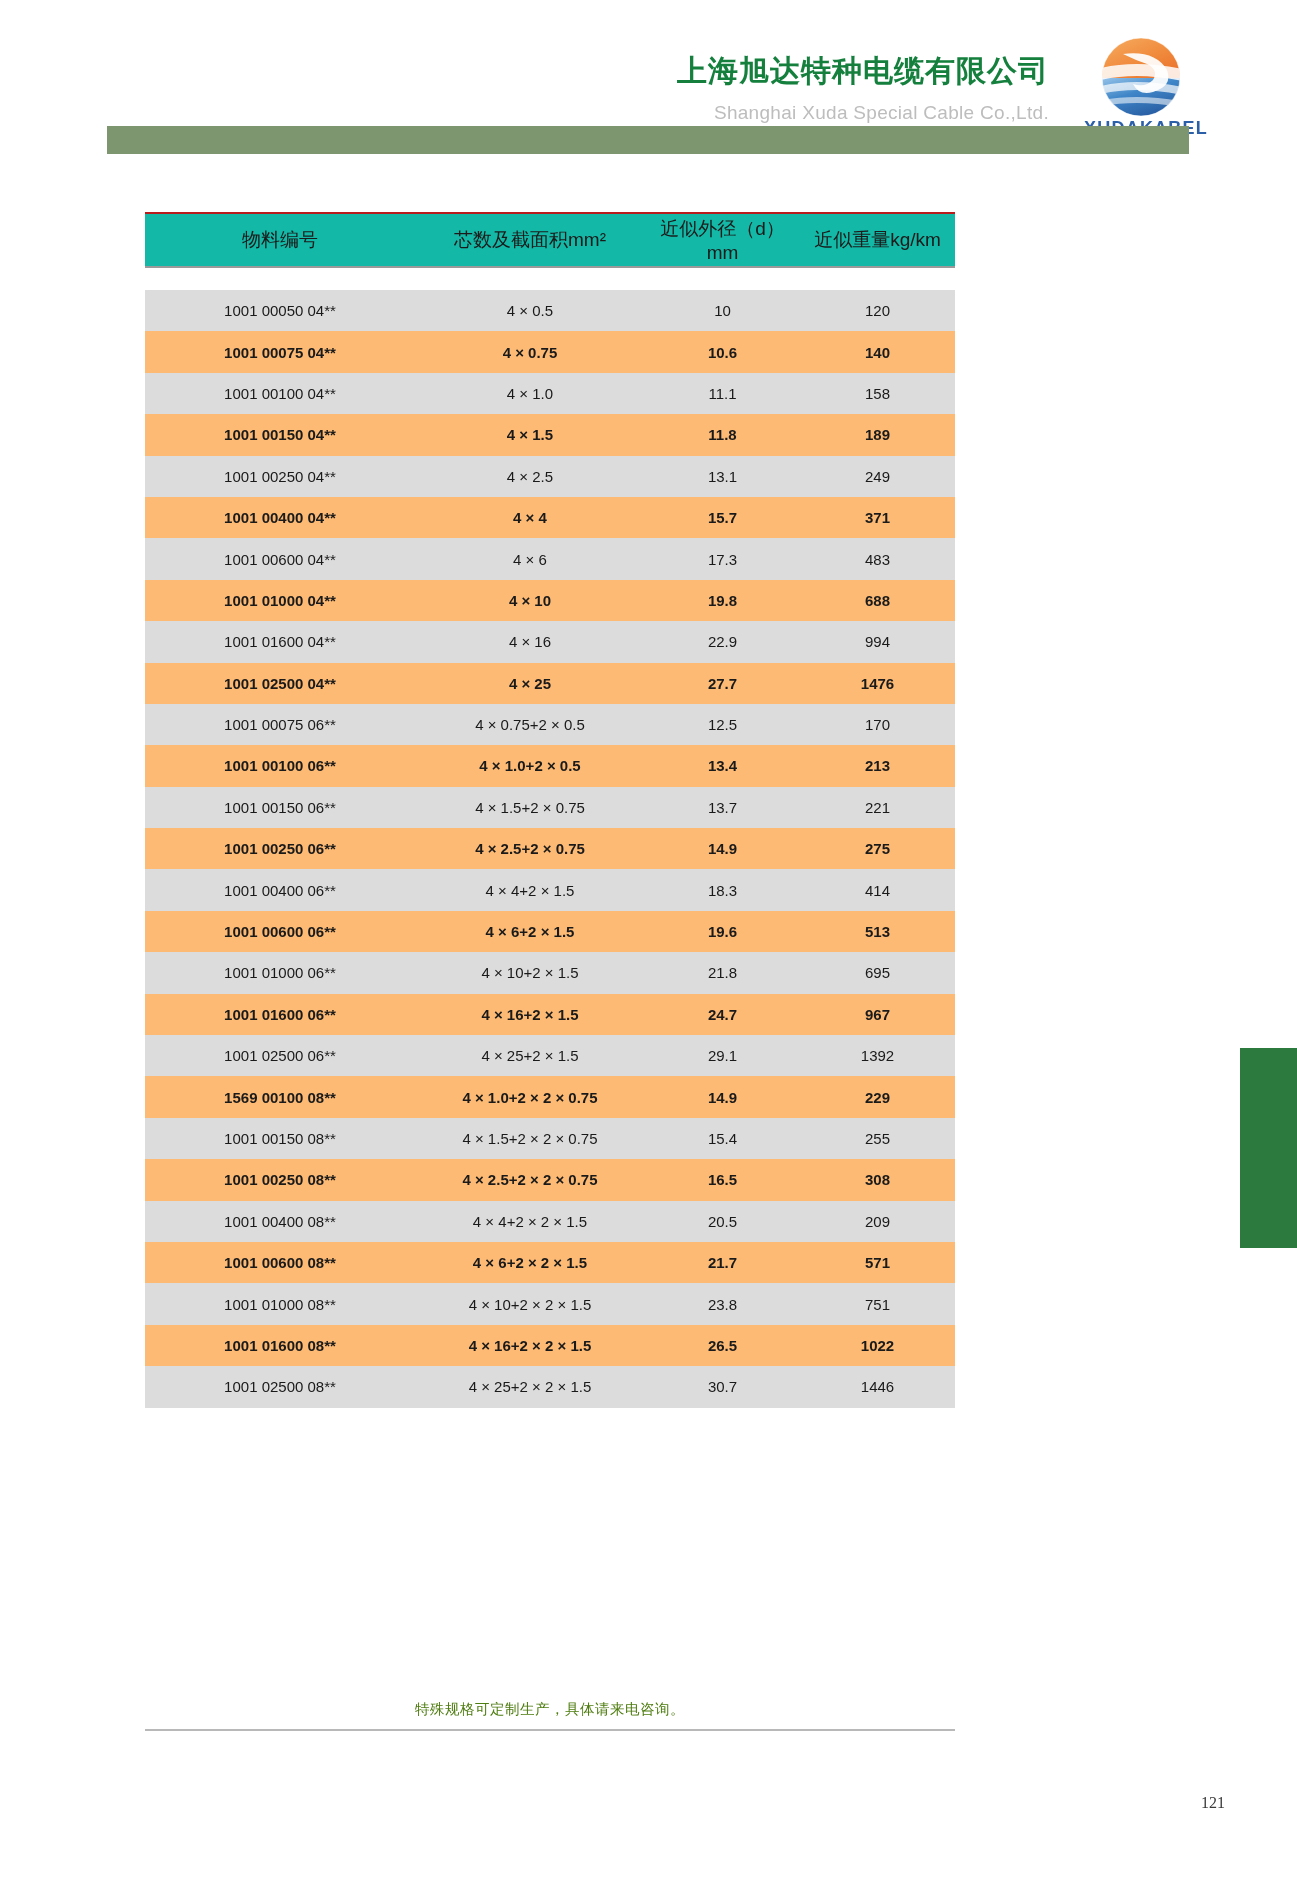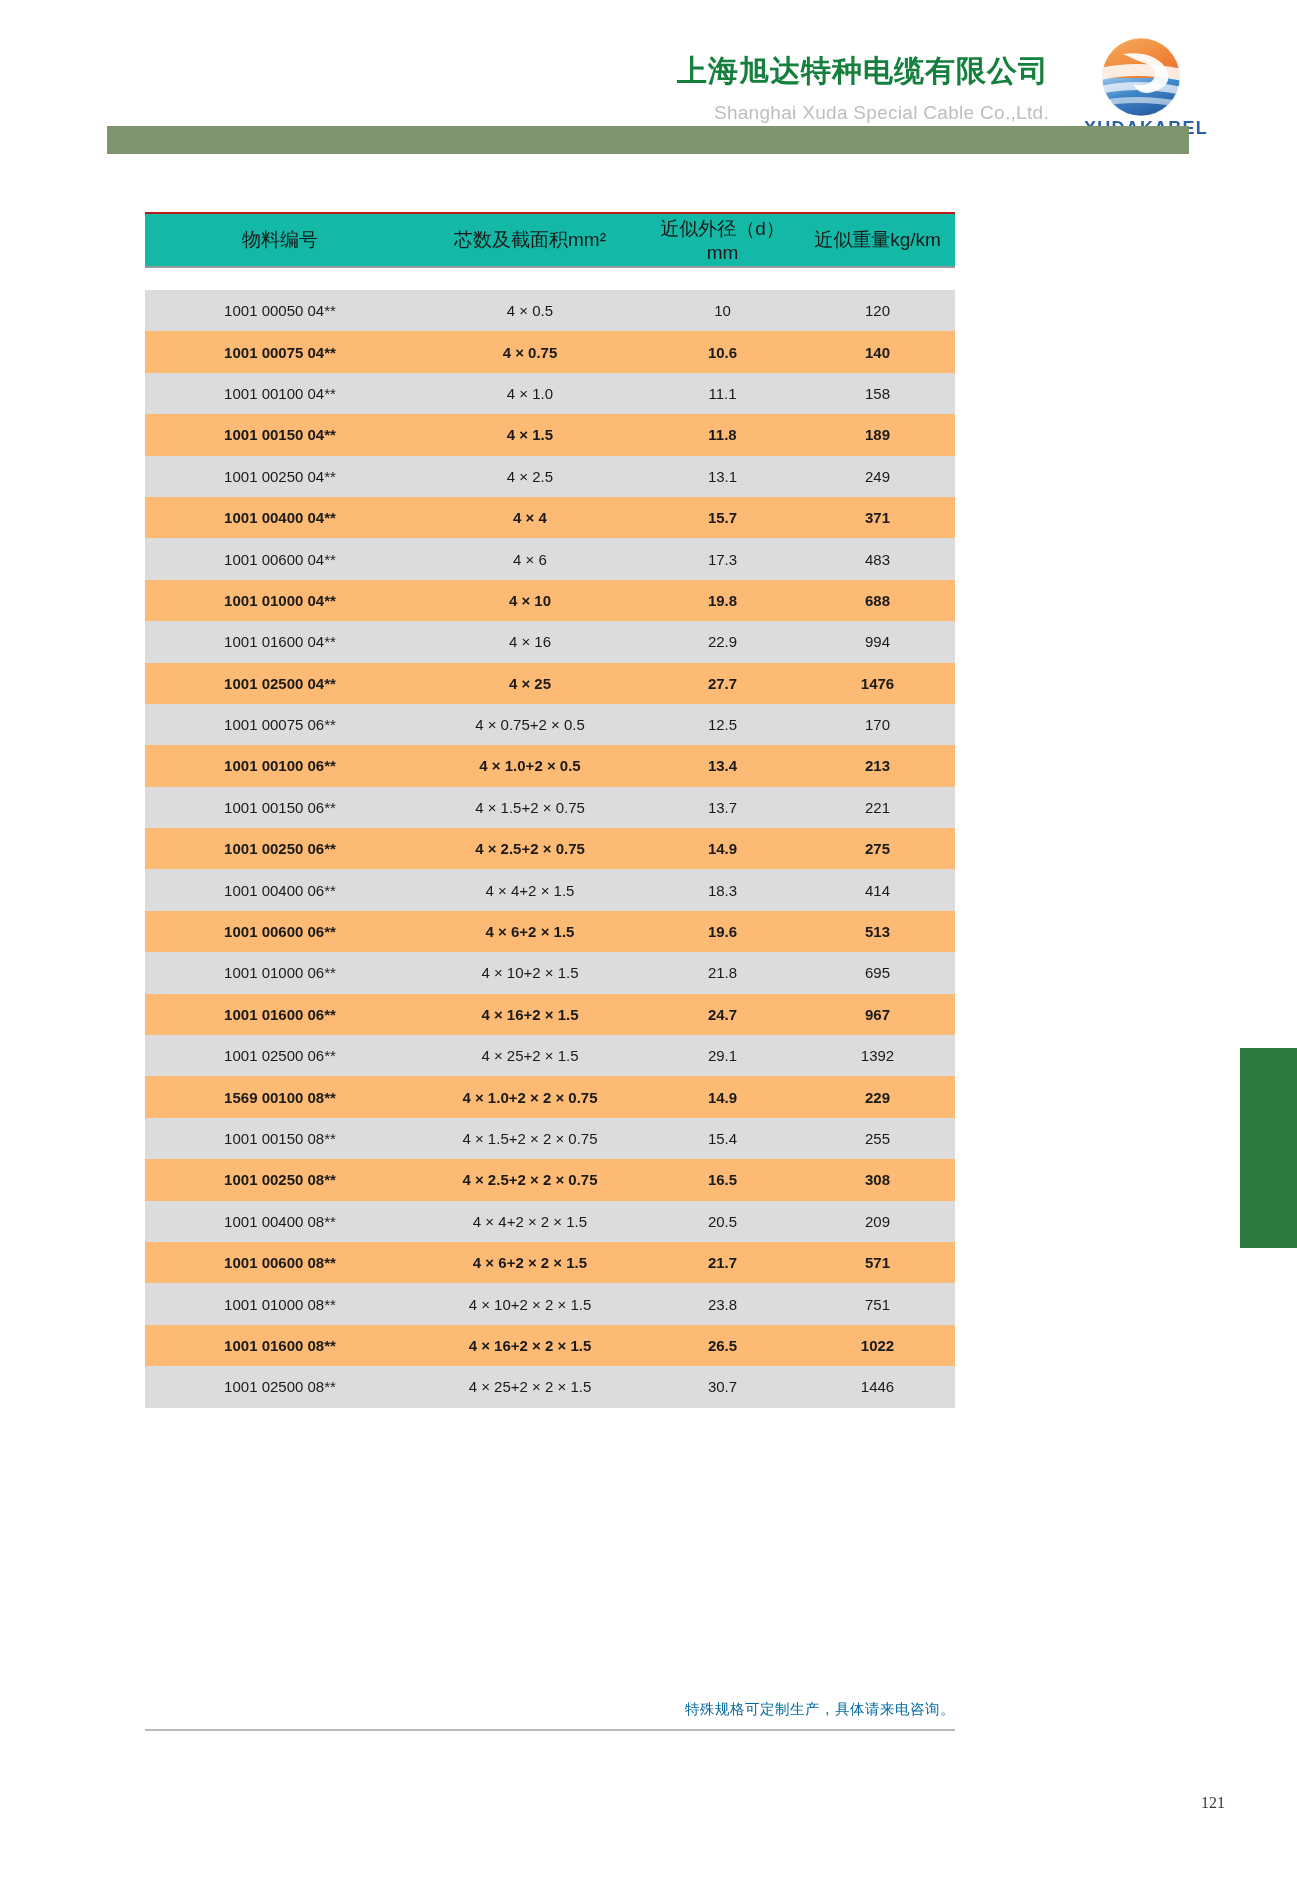--- a/index.html
+++ b/index.html
@@ -134,23 +134,23 @@
   .col-weight { width: 155px; }
 
   .spacer-row td { height: 22px; background: #ffffff !important; }
 
   
   .footer-note {
     position: absolute;
     left: 145px;
     top: 1700px;
     width: 810px;
-    text-align: right;
+    text-align: center;
     font-size: 14.5px;
-    color: #0369a1;
+    color: #4d7c0f;
     letter-spacing: 0.5px;
   }
   .footer-rule {
     position: absolute;
     left: 145px;
     top: 1729px;
     width: 810px;
     height: 2px;
     background: #b8b8b8;
   }

